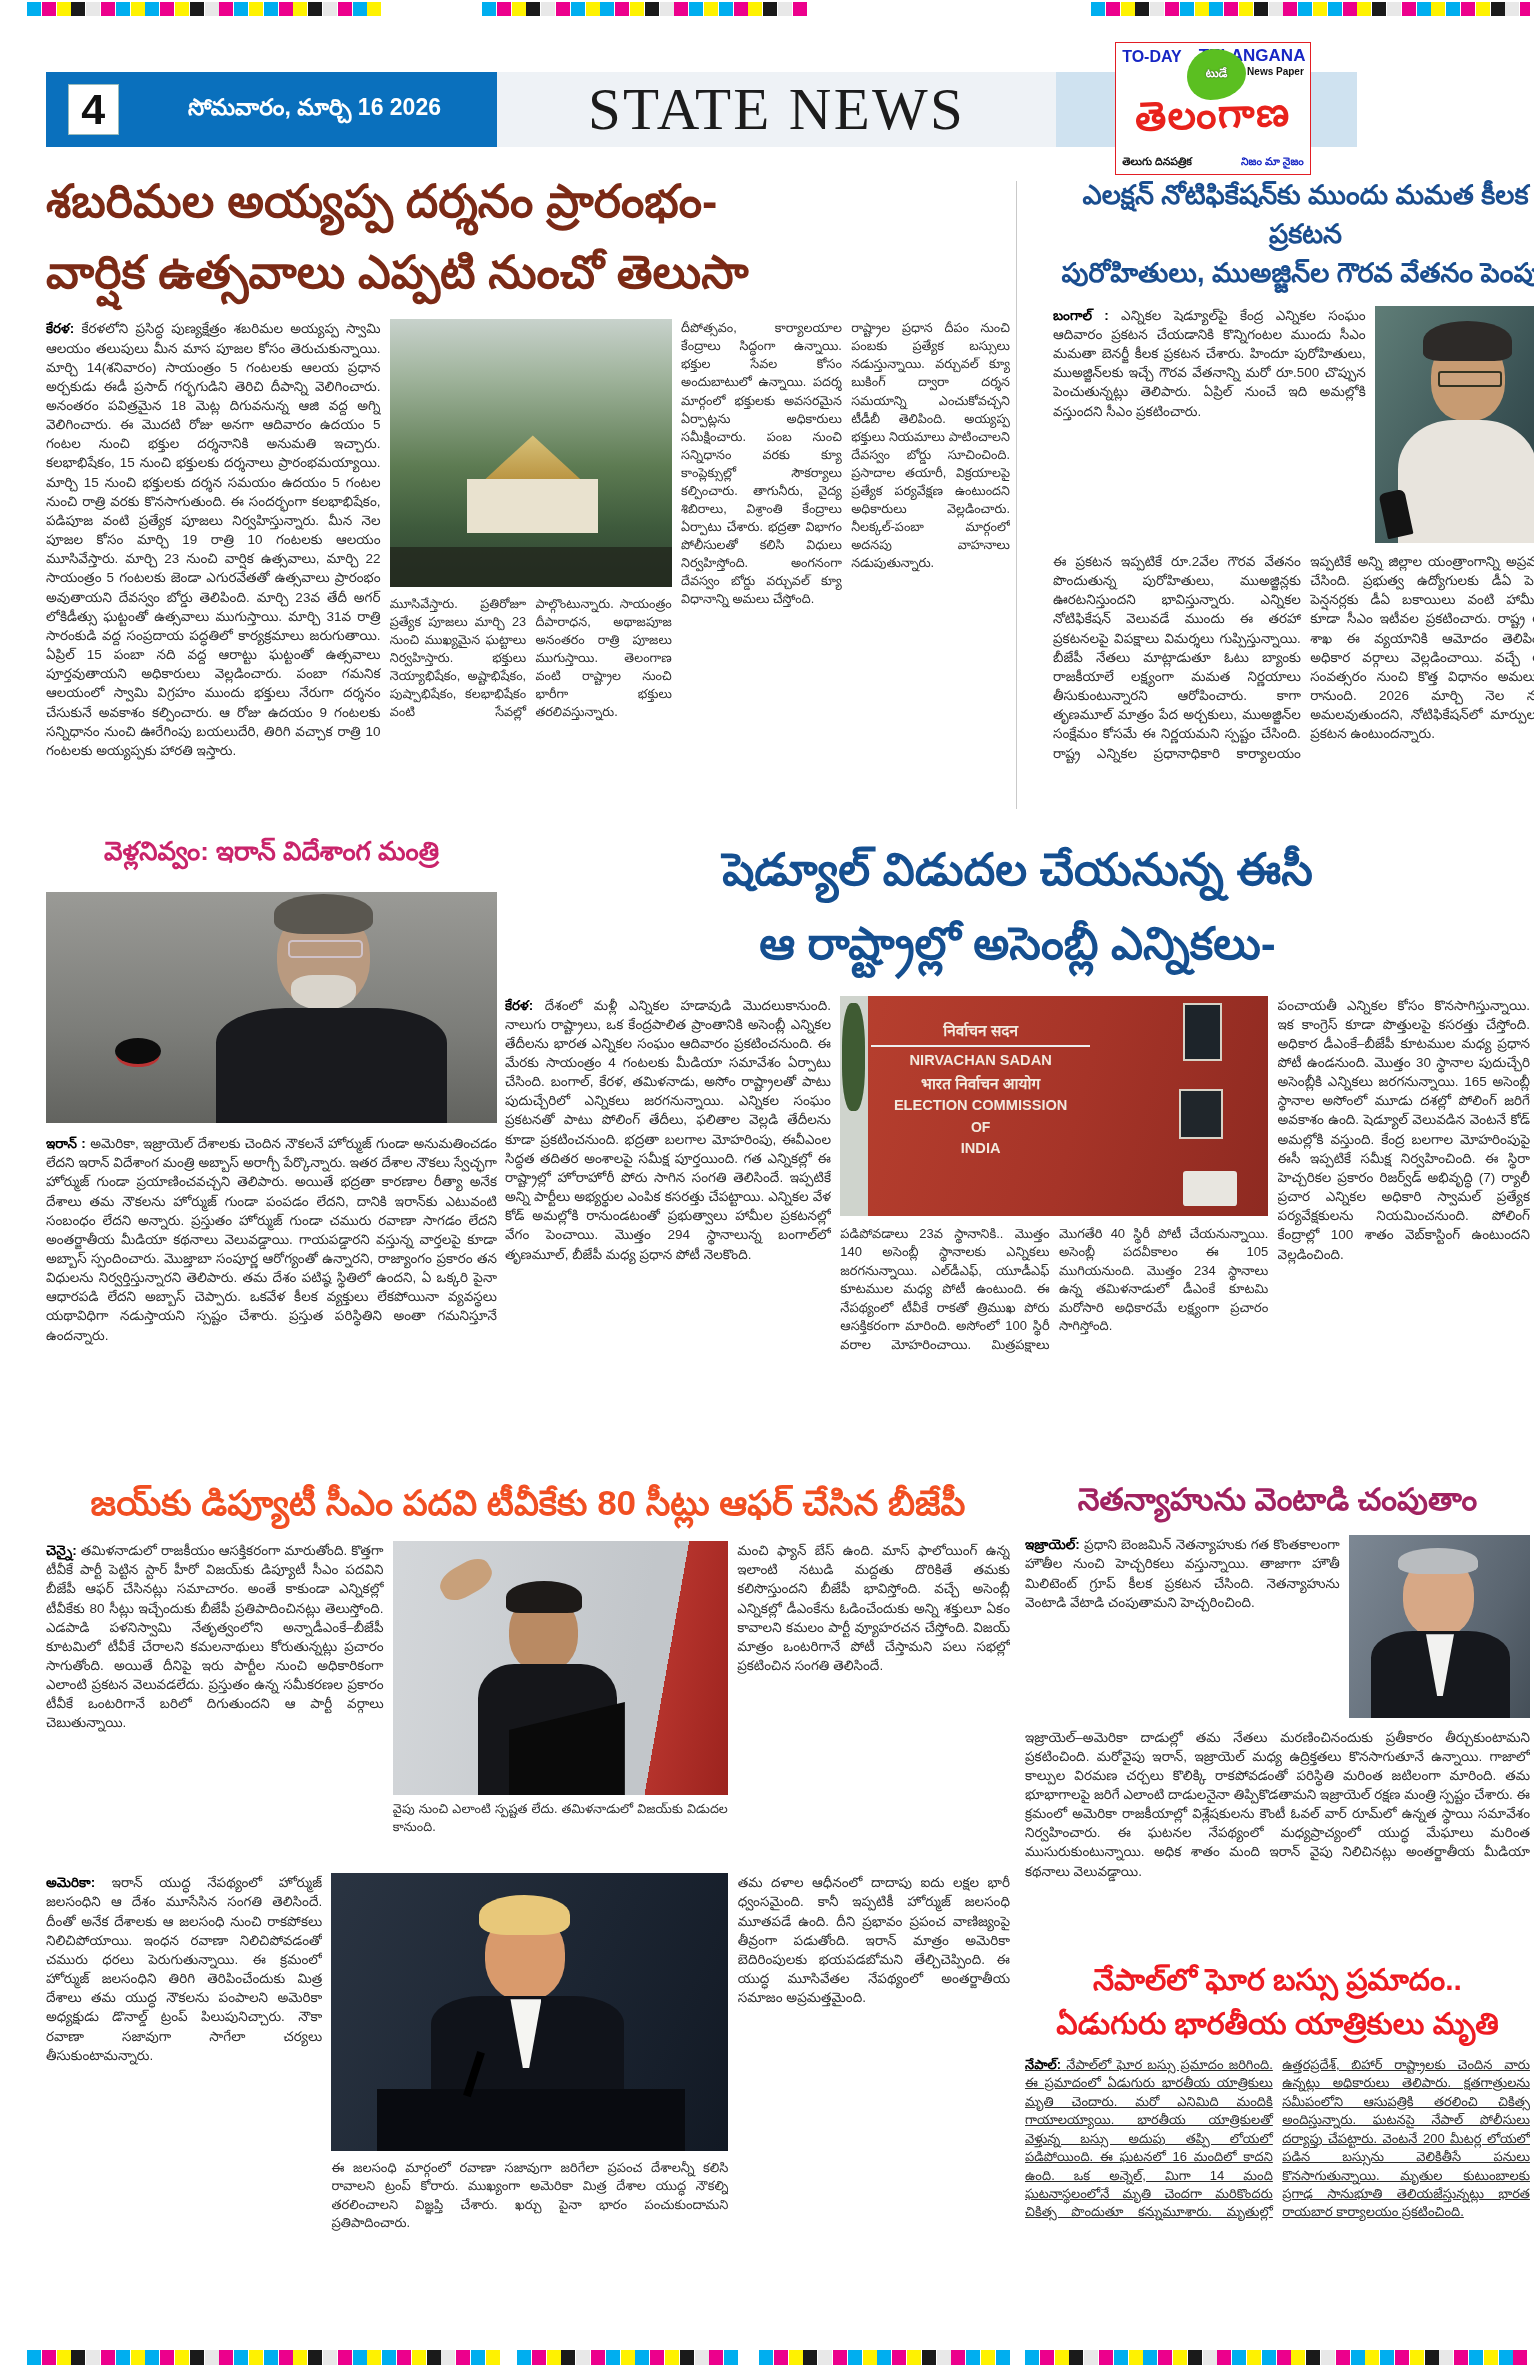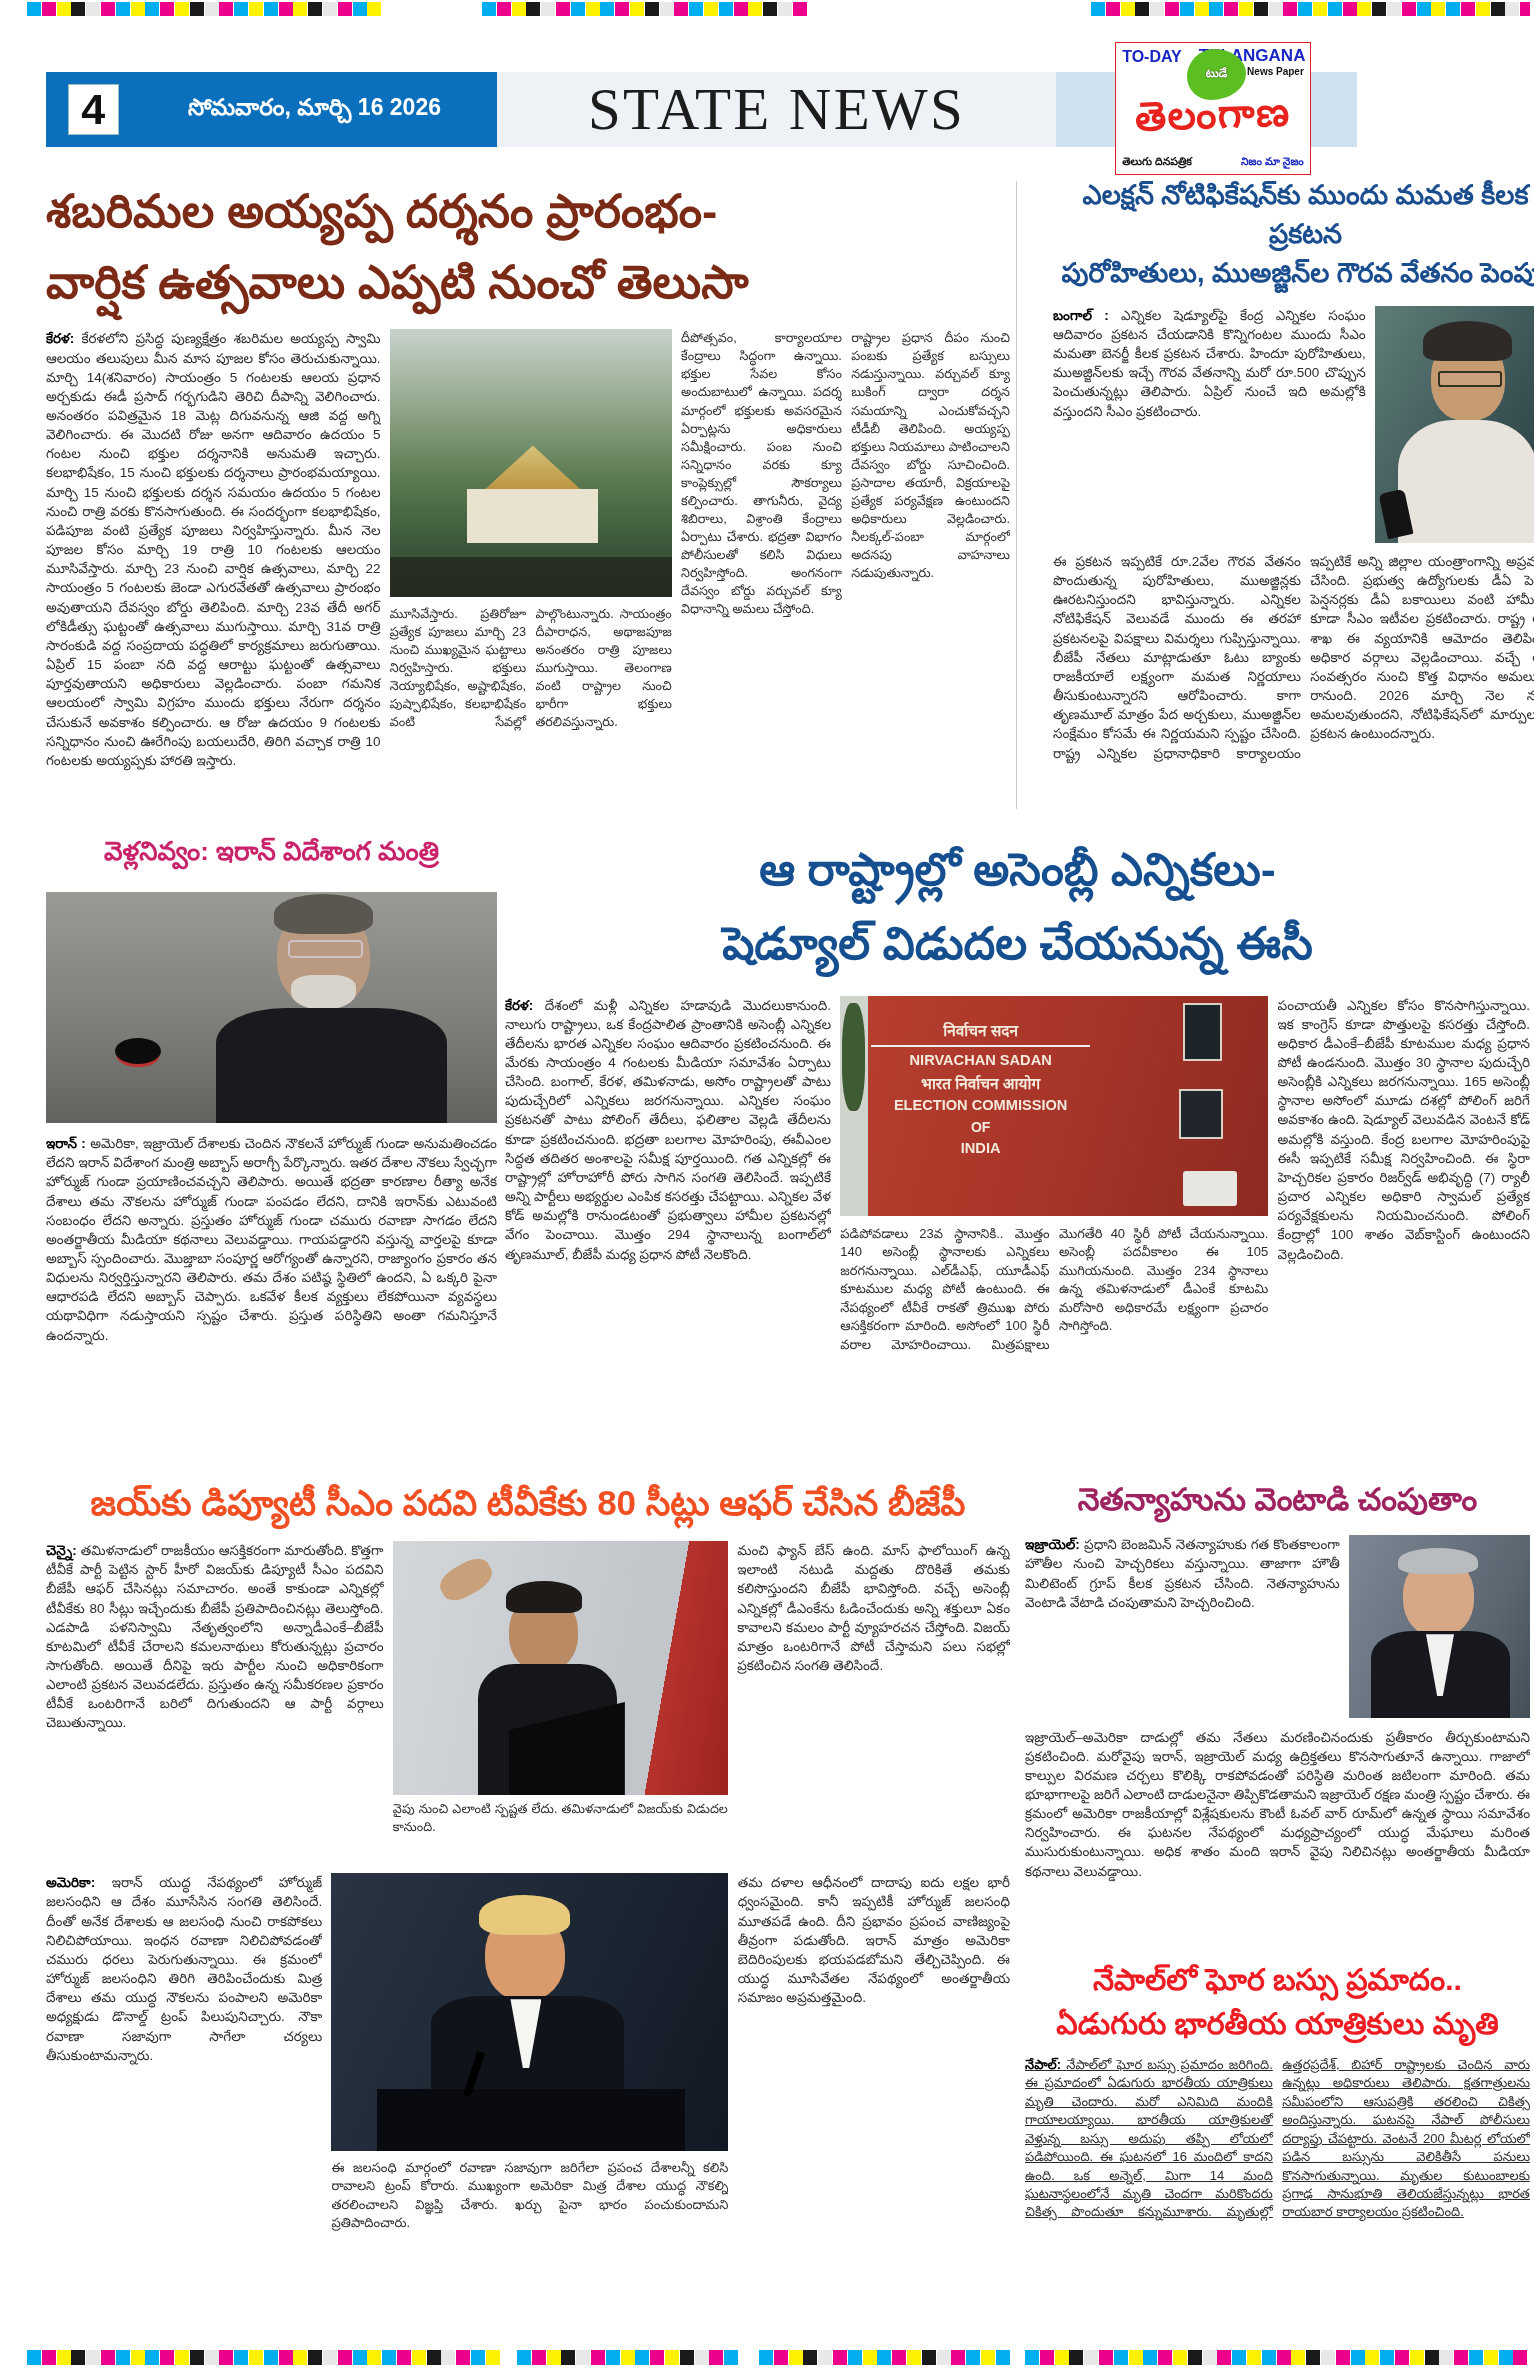--- a/index.html
+++ b/index.html
@@ -162,21 +162,21 @@
     <span class="logo-map">టుడే</span>
     <span class="logo-script">తెలంగాణ</span>
     <span class="logo-bot">
       <span class="l">తెలుగు దినపత్రిక</span>
       <span class="r">నిజం మా నైజం</span>
     </span>
   </div>
 
   <div class="vrule" style="left:1016px;top:181px;height:628px;"></div>
 
-  <div class="art" style="left:46px;top:176px;width:964px;">
+  <div class="art" style="left:46px;top:166px;width:964px;">
     <div class="hl hl-maroon">
       <div>శబరిమల అయ్యప్ప దర్శనం ప్రారంభం-</div>
       <div>వార్షిక ఉత్సవాలు ఎప్పటి నుంచో తెలుసా</div>
     </div>
     <div class="row" style="margin-top:10.8px;height:476px;">
       <div class="col" style="width:337px;height:476px;">
         <span class="dl">కేరళ:</span>
         <span>కేరళలోని ప్రసిద్ధ పుణ్యక్షేత్రం శబరిమల అయ్యప్ప స్వామి ఆలయం తలుపులు మీన మాస పూజల కోసం తెరుచుకున్నాయి. మార్చి 14(శనివారం) సాయంత్రం 5 గంటలకు ఆలయ ప్రధాన అర్చకుడు ఈడీ ప్రసాద్ గర్భగుడిని తెరిచి దీపాన్ని వెలిగించారు. అనంతరం పవిత్రమైన 18 మెట్ల దిగువనున్న ఆజి వద్ద అగ్ని వెలిగించారు. ఈ మొదటి రోజు అనగా ఆదివారం ఉదయం 5 గంటల నుంచి భక్తుల దర్శనానికి అనుమతి ఇచ్చారు. కలభాభిషేకం, 15 నుంచి భక్తులకు దర్శనాలు ప్రారంభమయ్యాయి. మార్చి 15 నుంచి భక్తులకు దర్శన సమయం ఉదయం 5 గంటల నుంచి రాత్రి వరకు కొనసాగుతుంది. ఈ సందర్భంగా కలభాభిషేకం, పడిపూజ వంటి ప్రత్యేక పూజలు నిర్వహిస్తున్నారు. మీన నెల పూజల కోసం మార్చి 19 రాత్రి 10 గంటలకు ఆలయం మూసివేస్తారు. మార్చి 23 నుంచి వార్షిక ఉత్సవాలు, మార్చి 22 సాయంత్రం 5 గంటలకు జెండా ఎగురవేతతో ఉత్సవాలు ప్రారంభం అవుతాయని దేవస్వం బోర్డు తెలిపింది. మార్చి 23వ తేదీ అగర్ లోకిడీత్సు ఘట్టంతో ఉత్సవాలు ముగుస్తాయి. మార్చి 31వ రాత్రి సారంకుడి వద్ద సంప్రదాయ పద్ధతిలో కార్యక్రమాలు జరుగుతాయి. ఏప్రిల్ 15 పంబా నది వద్ద ఆరాట్టు ఘట్టంతో ఉత్సవాలు పూర్తవుతాయని అధికారులు వెల్లడించారు. పంబా గమనిక ఆలయంలో స్వామి విగ్రహం ముందు భక్తులు నేరుగా దర్శనం చేసుకునే అవకాశం కల్పించారు. ఆ రోజు ఉదయం 9 గంటలకు సన్నిధానం నుంచి ఊరేగింపు బయలుదేరి, తిరిగి వచ్చాక రాత్రి 10 గంటలకు అయ్యప్పకు హారతి ఇస్తారు.</span>
       </div>
       <div style="width:282px;">
@@ -226,22 +226,22 @@
       <div class="ph-abs" style="left:69px;top:146px;width:46px;height:26px;background:#0c0c0c;border-radius:50%;box-shadow:0 4.6px 0 -1.5px #b33;"></div>
     </div>
     <div class="col" style="width:451px;height:305px;margin-top:10.8px;">
       <span class="dl">ఇరాన్ :</span>
       <span>అమెరికా, ఇజ్రాయెల్ దేశాలకు చెందిన నౌకలనే హోర్ముజ్ గుండా అనుమతించడం లేదని ఇరాన్ విదేశాంగ మంత్రి అబ్బాస్ అరాగ్చీ పేర్కొన్నారు. ఇతర దేశాల నౌకలు స్వేచ్ఛగా హోర్ముజ్ గుండా ప్రయాణించవచ్చని తెలిపారు. అయితే భద్రతా కారణాల రీత్యా అనేక దేశాలు తమ నౌకలను హోర్ముజ్ గుండా పంపడం లేదని, దానికి ఇరాన్‌కు ఎటువంటి సంబంధం లేదని అన్నారు. ప్రస్తుతం హోర్ముజ్ గుండా చమురు రవాణా సాగడం లేదని అంతర్జాతీయ మీడియా కథనాలు వెలువడ్డాయి. గాయపడ్డారని వస్తున్న వార్తలపై కూడా అబ్బాస్ స్పందించారు. మొజ్తాబా సంపూర్ణ ఆరోగ్యంతో ఉన్నారని, రాజ్యాంగం ప్రకారం తన విధులను నిర్వర్తిస్తున్నారని తెలిపారు. తమ దేశం పటిష్ఠ స్థితిలో ఉందని, ఏ ఒక్కరి పైనా ఆధారపడి లేదని అబ్బాస్ చెప్పారు. ఒకవేళ కీలక వ్యక్తులు లేకపోయినా వ్యవస్థలు యథావిధిగా నడుస్తాయని స్పష్టం చేశారు. ప్రస్తుత పరిస్థితిని అంతా గమనిస్తూనే ఉందన్నారు.</span>
     </div>
   </div>
 
   <div class="art" style="left:505px;top:833px;width:1025px;">
     <div class="hl hl-blue-big" style="width:848px;margin:0 auto;">
+      <div>షెడ్యూల్ విడుదల చేయనున్న ఈసీ</div>
       <div>ఆ రాష్ట్రాల్లో అసెంబ్లీ ఎన్నికలు-</div>
-      <div>షెడ్యూల్ విడుదల చేయనున్న ఈసీ</div>
     </div>
     <div class="row" style="margin-top:14px;height:509px;">
       <div class="col" style="width:328px;height:509px;">
         <span class="dl">కేరళ:</span>
         <span>దేశంలో మళ్లీ ఎన్నికల హడావుడి మొదలుకానుంది. నాలుగు రాష్ట్రాలు, ఒక కేంద్రపాలిత ప్రాంతానికి అసెంబ్లీ ఎన్నికల తేదీలను భారత ఎన్నికల సంఘం ఆదివారం ప్రకటించనుంది. ఈ మేరకు సాయంత్రం 4 గంటలకు మీడియా సమావేశం ఏర్పాటు చేసింది. బంగాల్, కేరళ, తమిళనాడు, అసోం రాష్ట్రాలతో పాటు పుదుచ్చేరిలో ఎన్నికలు జరగనున్నాయి. ఎన్నికల సంఘం ప్రకటనతో పాటు పోలింగ్ తేదీలు, ఫలితాల వెల్లడి తేదీలను కూడా ప్రకటించనుంది. భద్రతా బలగాల మోహరింపు, ఈవీఎంల సిద్ధత తదితర అంశాలపై సమీక్ష పూర్తయింది. గత ఎన్నికల్లో ఈ రాష్ట్రాల్లో హోరాహోరీ పోరు సాగిన సంగతి తెలిసిందే. ఇప్పటికే అన్ని పార్టీలు అభ్యర్థుల ఎంపిక కసరత్తు చేపట్టాయి. ఎన్నికల వేళ కోడ్ అమల్లోకి రానుండటంతో ప్రభుత్వాలు హామీల ప్రకటనల్లో వేగం పెంచాయి. మొత్తం 294 స్థానాలున్న బంగాల్‌లో తృణమూల్, బీజేపీ మధ్య ప్రధాన పోటీ నెలకొంది.</span>
       </div>
       <div style="width:428px;">
         <div class="photo" style="width:428px;height:220px;background:linear-gradient(105deg,#b8402f 0%,#a63428 55%,#8e2a21 100%);">
           <div class="ph-abs" style="left:0;top:0;width:28px;height:100%;background:#cfd4cd;"></div>
           <div class="ph-abs" style="left:1.5px;top:7.7px;width:23px;height:108px;background:#3f5b33;border-radius:40%;"></div>

